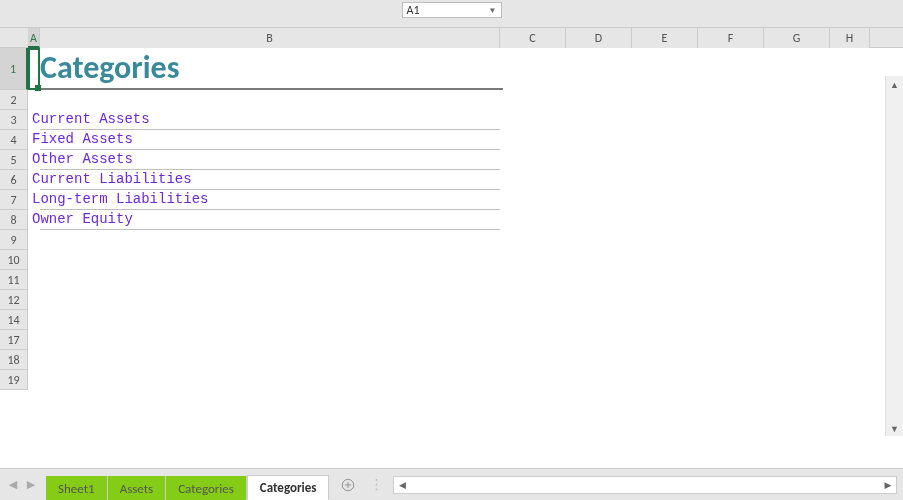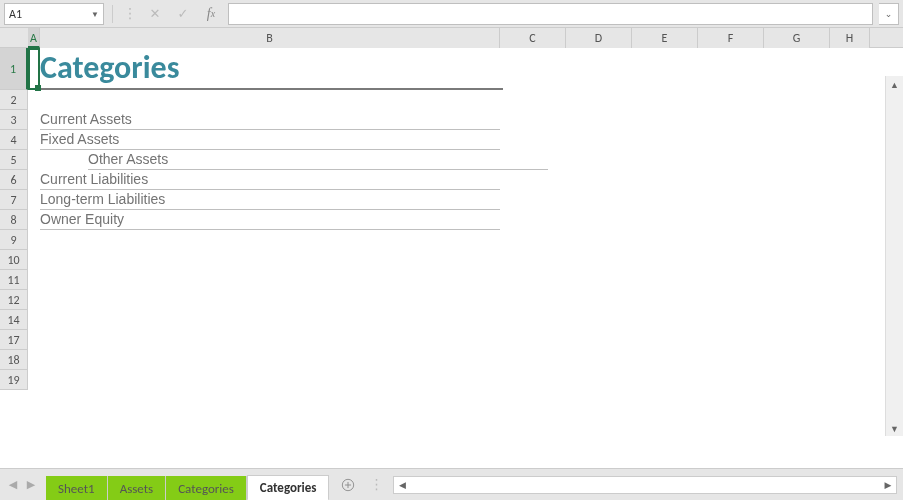--- a/index.html
+++ b/index.html
@@ -15,20 +15,21 @@
 
   
   .formula-bar {
     display: flex;
     align-items: center;
     height: 28px;
     background: #e6e6e6;
     border-bottom: 1px solid #ccc;
     padding: 2px 4px;
     gap: 6px;
+    flex-direction: column;
   }
   .name-box {
     display: flex;
     align-items: center;
     background: #fff;
     border: 1px solid #bfbfbf;
     height: 22px;
     width: 100px;
     padding: 0 4px;
     justify-content: space-between;
@@ -134,24 +135,24 @@
     color: #3a8a9c;
     line-height: 40px;
   }
   .title-underline {
     position:absolute;
     left: 12px; right: 400px; bottom: 0;
     height: 2px;
     background: #7a7a7a;
   }
   .cat-cell {
-    position:absolute; left:12px; top:1px;
+    position:absolute; left:4px; top:1px;
     font-size: 14px;
-    color: #737373;
-    font-family: Liberation Sans, sans-serif;
+    color: #6d28d9;
+    font-family: Liberation Mono, monospace;
   }
   .cat-underline {
     position:absolute;
     left: 12px; width:460px; bottom:0;
     border-bottom: 1px solid #bfbfbf;
   }
 
   .sel-box {
     position: absolute;
     left: 28px; top: 20px;
@@ -286,21 +287,21 @@
       </div>
       <div class="row">
         <div class="row-h">4</div>
         <div class="cells" style="border-bottom: none;">
           <div class="cat-cell">Fixed Assets</div>
           <div class="cat-underline"></div>
         </div>
       </div>
       <div class="row">
         <div class="row-h">5</div>
-        <div class="cells" style="border-bottom: none; margin-left: 48px;">
+        <div class="cells" style="border-bottom: none;">
           <div class="cat-cell">Other Assets</div>
           <div class="cat-underline"></div>
         </div>
       </div>
       <div class="row">
         <div class="row-h">6</div>
         <div class="cells" style="border-bottom: none;">
           <div class="cat-cell">Current Liabilities</div>
           <div class="cat-underline"></div>
         </div>

